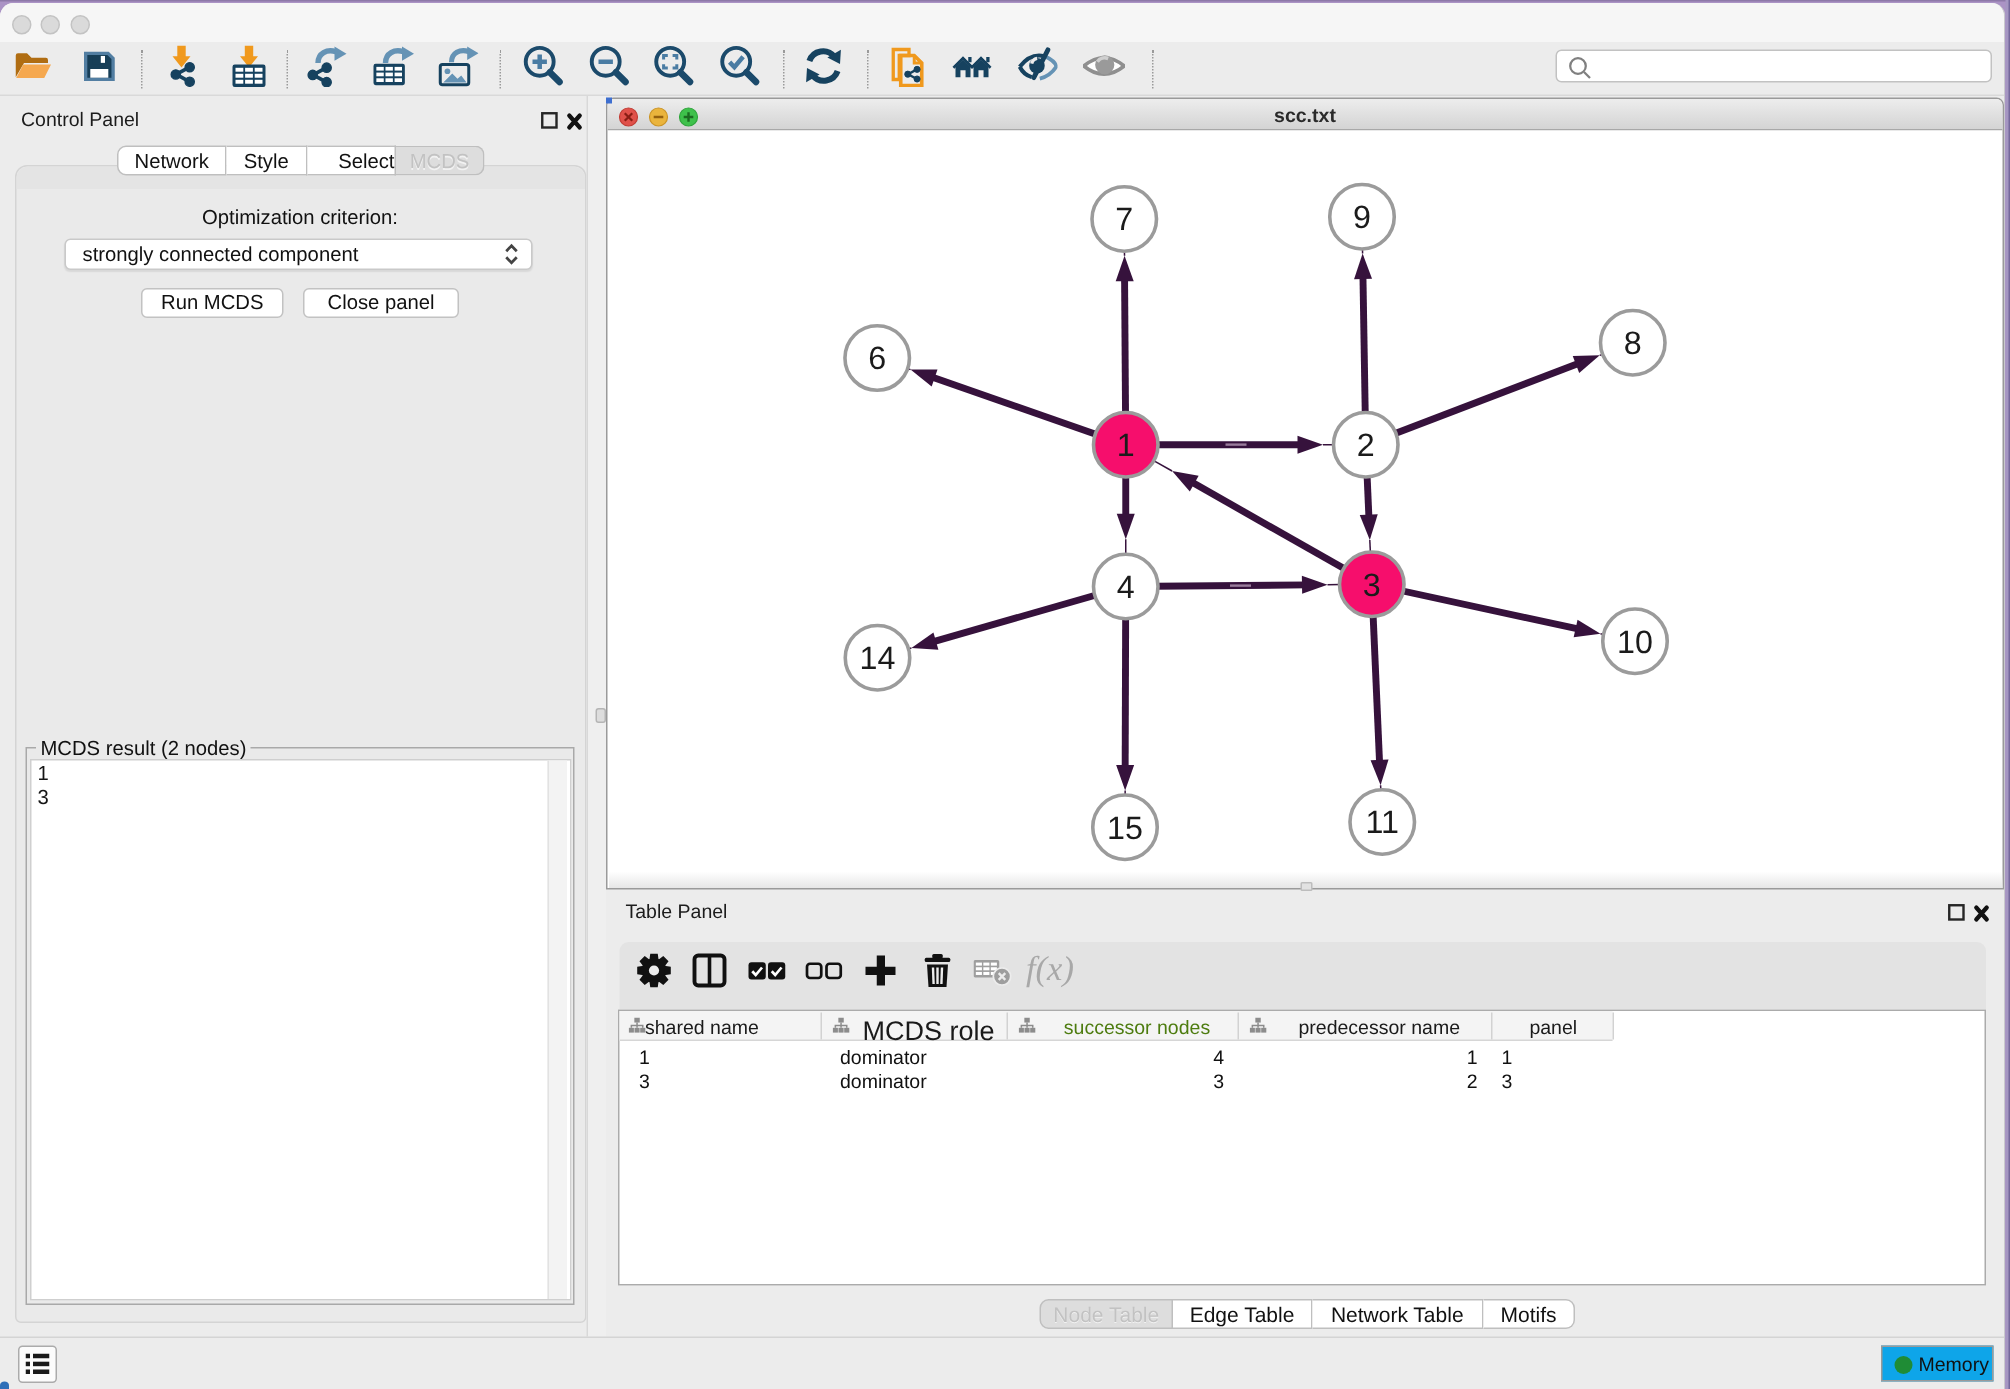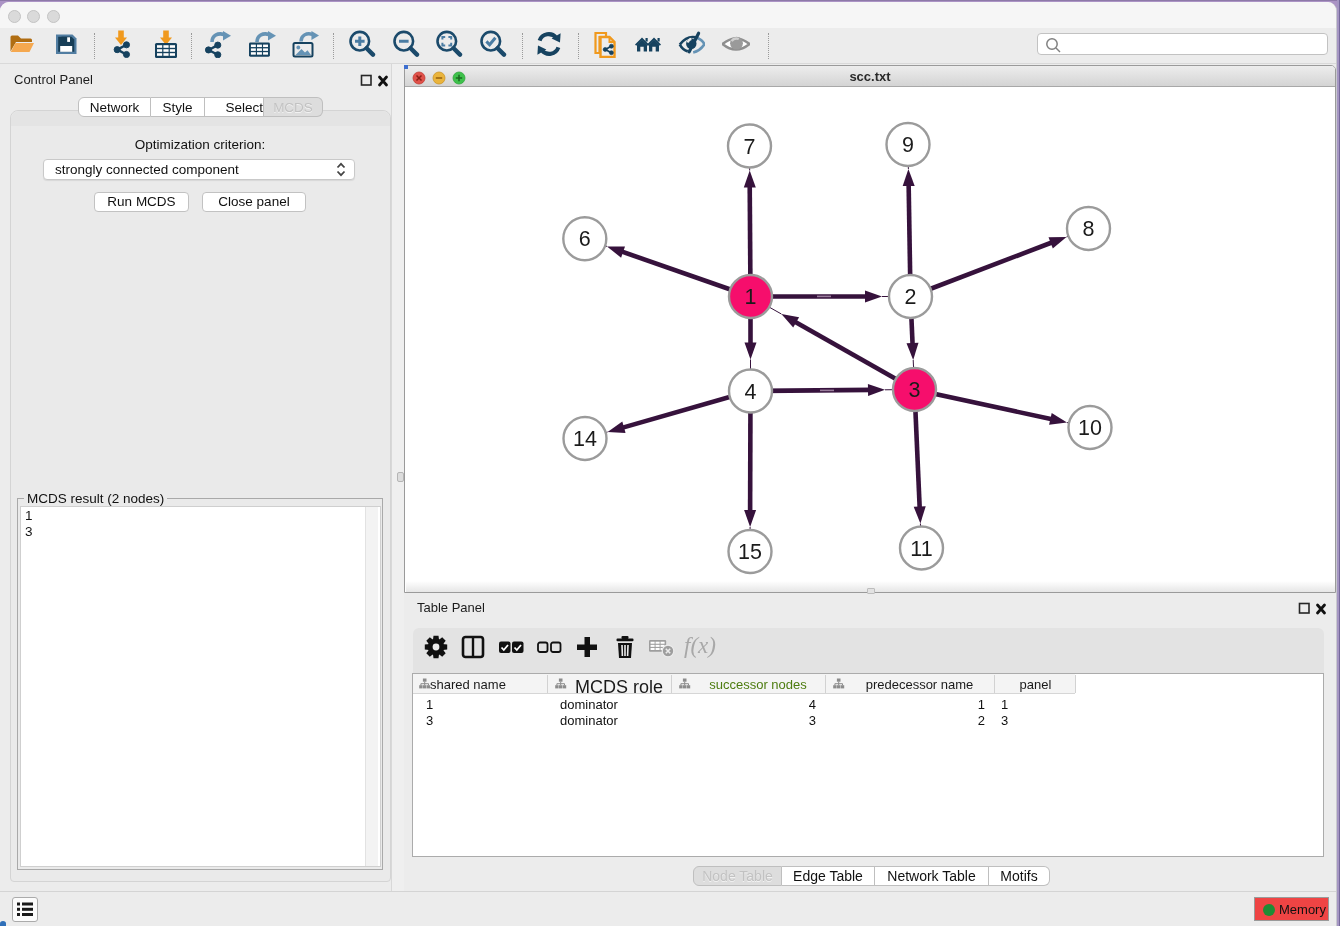--- a/index.html
+++ b/index.html
@@ -452,19 +452,19 @@
     <svg class="abs" style="left:17px;top:900px" width="16" height="15" viewBox="0 0 16 15" xmlns="http://www.w3.org/2000/svg">
       <g fill="#1a1a1a">
         <rect x="0" y="0.5" width="3" height="3"></rect>
         <rect x="5" y="0.5" width="11" height="3"></rect>
         <rect x="0" y="5.8" width="3" height="3"></rect>
         <rect x="5" y="5.8" width="11" height="3"></rect>
         <rect x="0" y="11" width="3" height="3"></rect>
         <rect x="5" y="11" width="11" height="3"></rect>
       </g>
     </svg>
-    <div class="abs" style="left:1254px;top:895px;width:75px;height:24px;background:#ef4444;border:1px solid #9a9a9a;">
+    <div class="abs" style="left:1254px;top:895px;width:75px;height:24px;background:#0ea5e9;border:1px solid #9a9a9a;">
       <div style="position:absolute;left:8px;top:5.5px;width:12px;height:12px;border-radius:50%;background:#1f8c35;"></div>
       <div style="position:absolute;left:24px;top:4px;font-size:13px;color:#111;">Memory</div>
     </div>
 </div>
 <div class="abs" style="left:1337px;top:0;width:3px;height:926px;background:#a596c2;"></div>
 <div class="abs" style="left:1339px;top:0;width:1px;height:926px;background:#75689b;"></div>
 
 </body></html>

